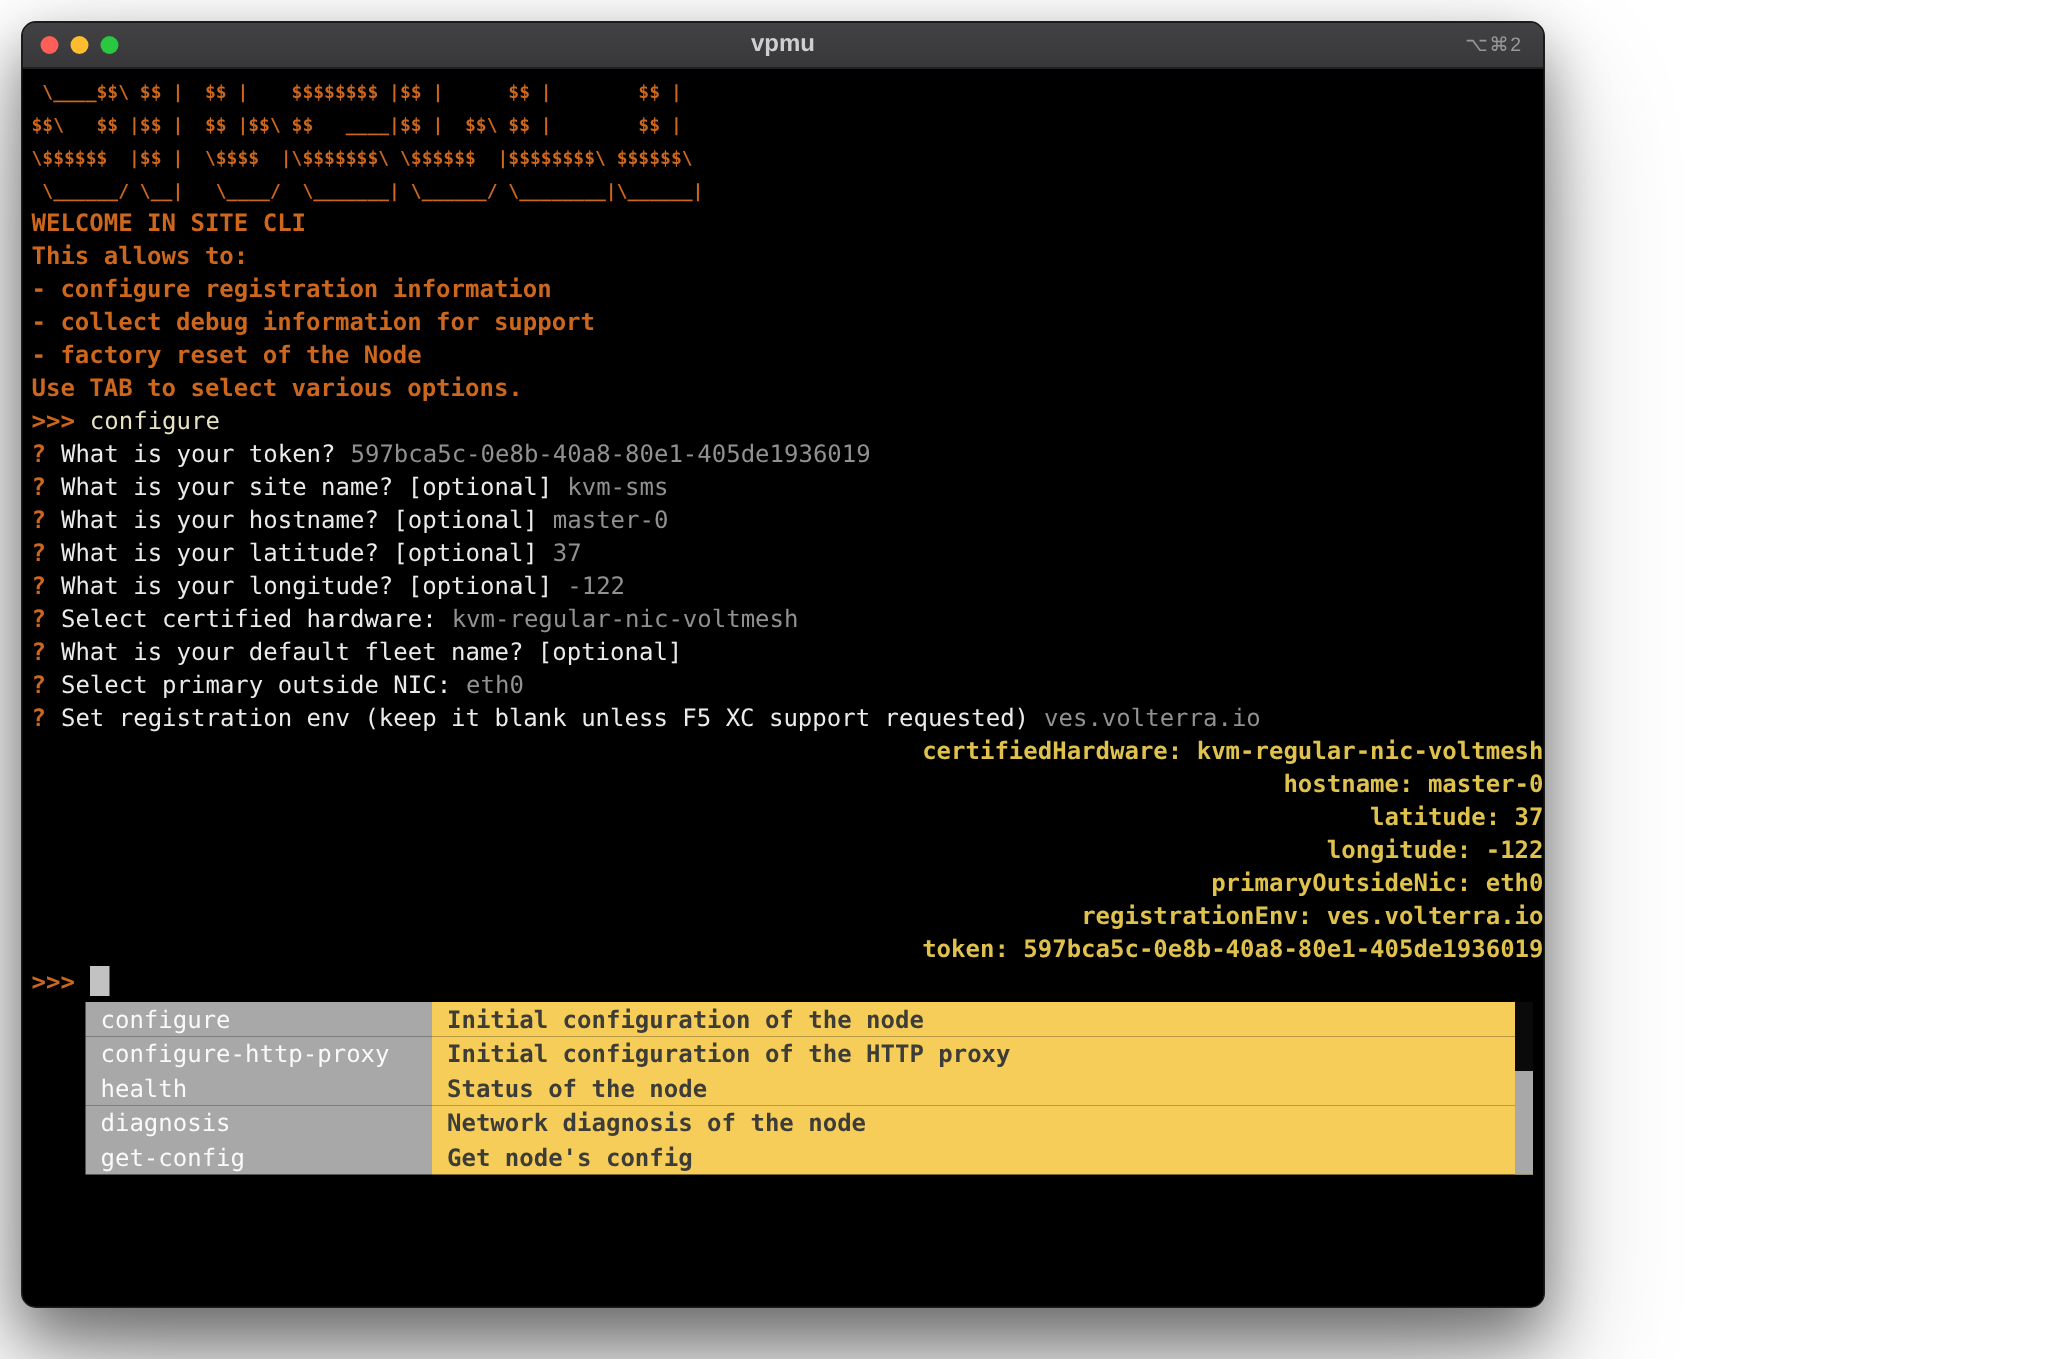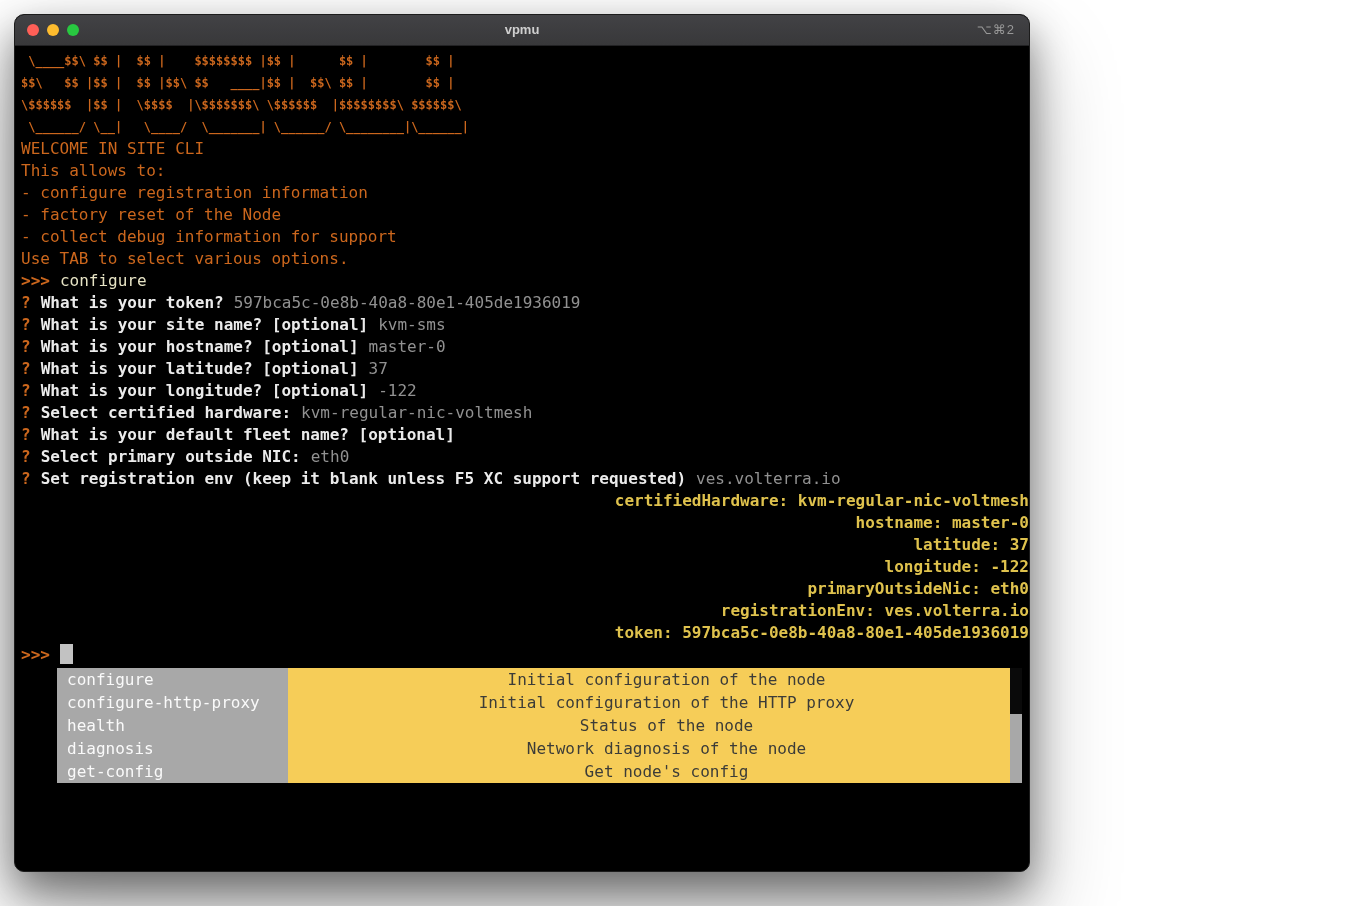--- a/index.html
+++ b/index.html
@@ -17,65 +17,65 @@
     border-bottom:1px solid #222224;
     font-family:"Liberation Sans",sans-serif;
   }
   .lights{position:absolute;left:12px;top:9px;display:flex;gap:8px;}
   .light{width:12px;height:12px;border-radius:50%;display:inline-block;}
   .light.red{background:var(--traffic-red,#ff5f57);}
   .light.yellow{background:var(--traffic-yellow,#febc2e);}
   .light.green{background:var(--traffic-green,#28c840);}
   .titlebar .title{
     position:absolute;left:0;right:0;top:0;height:30px;line-height:30px;
-    text-align:center;color:#cfcfcf;font-size:13px;font-weight:bold;
+    text-align:center;color:#cfcfcf;font-size:16px;font-weight:bold;
   }
   .titlebar .shortcut{
     position:absolute;right:14px;top:0;height:30px;line-height:30px;
     color:#989898;font-size:13px;letter-spacing:1px;
   }
 
   .terminal{
     position:relative;
     padding:4px 0 0 6px;
     font-family:"DejaVu Sans Mono","Liberation Mono",monospace;
     font-size:16px;line-height:22px;
     color:#ebebeb;
   }
   .banner{
     margin:0;padding:0;
     font-family:inherit;font-size:12px;line-height:22px;
     color:var(--orange,#cc671d);font-weight:700;white-space:pre;
   }
   .line{white-space:pre;height:22px;}
-  .orange{color:var(--orange,#cc671d);font-weight:400;}
+  .orange{color:var(--orange,#cc671d);font-weight:700;}
   .qmark{color:var(--orange,#cc671d);font-weight:700;margin-right:10px;}
-  .qtext{color:var(--question-text,#ebebeb);font-weight:700;}
+  .qtext{color:var(--question-text,#ebebeb);font-weight:400;}
   .ans{color:var(--answer-text,#919191);font-weight:400;margin-left:10px;}
   .gold{color:var(--summary-gold,#dfc24d);font-weight:700;text-align:right;}
   .prompt{color:var(--orange,#cc671d);font-weight:700;margin-right:10px;}
   .cmd{color:var(--command-cream,#e6e3c4);font-weight:400;}
   .cursor{
     display:inline-block;width:13px;height:20px;margin-bottom:-4px;
     background:var(--cursor,#c2c2c2);
   }
 
   .menu{
     position:relative;margin-left:36px;margin-top:2px;width:965px;
   }
   .menu-row{display:flex;height:23px;line-height:23px;white-space:pre;}
   .menu-cmd{
     width:231px;box-sizing:border-box;padding-left:10px;
     background:var(--menu-item-bg,#a8a8a8);color:var(--menu-item-text,#fafafa);
     font-weight:400;overflow:hidden;
   }
   .menu-desc{
-    flex:1;box-sizing:border-box;padding-left:23px;
+    flex:1;box-sizing:border-box;padding-left:10px;
     background:var(--menu-meta-bg,#f6cd58);color:var(--menu-meta-text,#3c3c38);
-    font-weight:400;overflow:hidden;text-align:center;
+    font-weight:700;overflow:hidden;
   }
   .menu-scrollbar{
     position:absolute;top:0;right:0;width:12px;height:100%;
     background:var(--scrollbar-track,#a8a8a8);
   }
   .menu-thumb{width:100%;height:46px;background:var(--scrollbar-thumb,#0a0a0a);}
 </style>
 </head>
 <body>
 
@@ -95,22 +95,22 @@
     <div class="terminal">
       <pre class="banner" id="banner"> \____$$\ $$ |  $$ |    $$$$$$$$ |$$ |      $$ |        $$ |
 $$\   $$ |$$ |  $$ |$$\ $$   ____|$$ |  $$\ $$ |        $$ |
 \$$$$$$  |$$ |  \$$$$  |\$$$$$$$\ \$$$$$$  |$$$$$$$$\ $$$$$$\ 
  \______/ \__|   \____/  \_______| \______/ \________|\______|</pre>
 
       <div id="intro-lines">
           <div class="line orange">WELCOME IN SITE CLI</div>
           <div class="line orange">This allows to:</div>
           <div class="line orange">- configure registration information</div>
+          <div class="line orange">- collect debug information for support</div>
           <div class="line orange">- factory reset of the Node</div>
-          <div class="line orange">- collect debug information for support</div>
           <div class="line orange">Use TAB to select various options.</div>
         </div>
 
       <div class="line"><span class="prompt">&gt;&gt;&gt;</span><span class="cmd">configure</span></div>
 
       <div id="qa-lines">
           <div class="line"><span class="qmark">?</span><span class="qtext">What is your token?</span><span class="ans">597bca5c-0e8b-40a8-80e1-405de1936019</span></div>
           <div class="line"><span class="qmark">?</span><span class="qtext">What is your site name? [optional]</span><span class="ans">kvm-sms</span></div>
           <div class="line"><span class="qmark">?</span><span class="qtext">What is your hostname? [optional]</span><span class="ans">master-0</span></div>
           <div class="line"><span class="qmark">?</span><span class="qtext">What is your latitude? [optional]</span><span class="ans">37</span></div>

